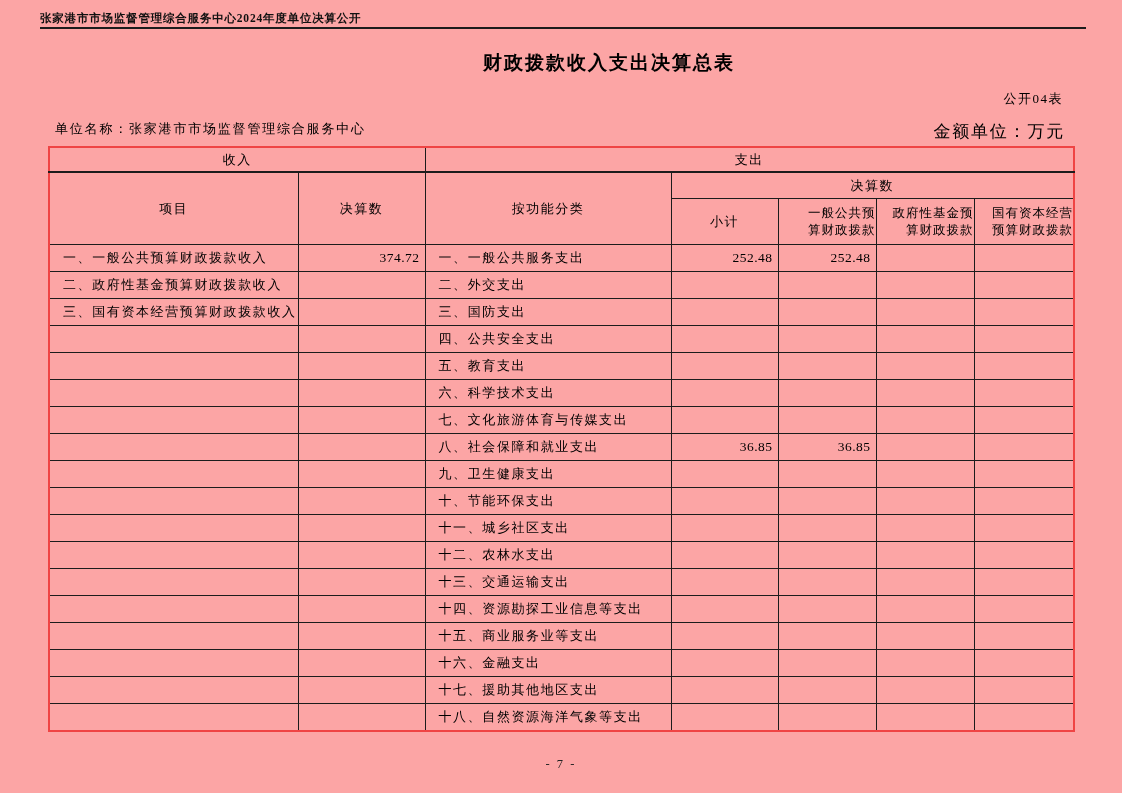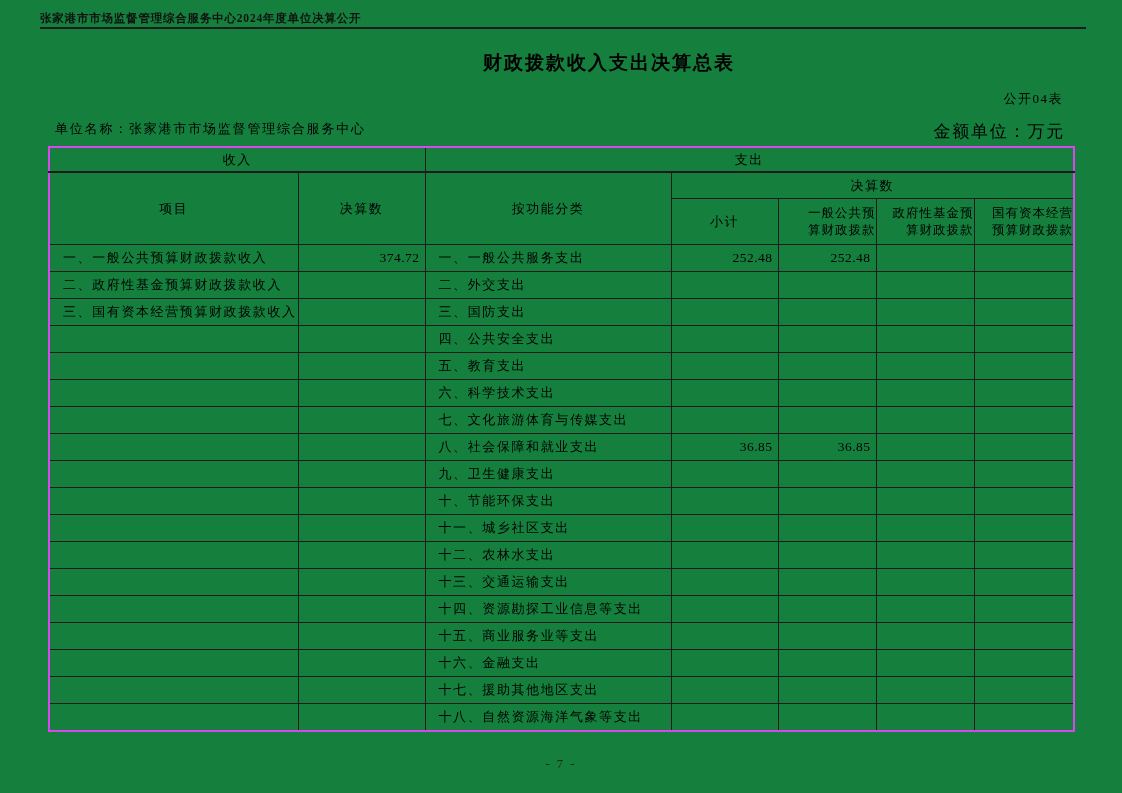--- a/index.html
+++ b/index.html
@@ -1,19 +1,19 @@
 <!DOCTYPE html>
 <html><head>
 <meta charset="utf-8">
 <style>
   html,body{margin:0;padding:0;background:#e8e8e8;}
   .page{
     position:relative;
     width:1122px;height:793px;
-    background:#15803d;
+    background:#fca5a5;
     margin:0 auto;
     font-family:"Liberation Serif","DejaVu Serif",serif;
     color:#000;
     overflow:hidden;
   }
   .doc-header{
     position:absolute;left:40px;top:11px;
     font-size:11.5px;letter-spacing:0.8px;color:#111;
     font-weight:600;
   }
@@ -36,21 +36,21 @@
   }
   .meta-right{
     position:absolute;right:57px;top:120px;
     font-size:17px;letter-spacing:1.8px;
   }
   table.fin-table{
     position:absolute;left:48px;top:146px;
     width:1025px;
     border-collapse:collapse;
     table-layout:fixed;
-    border:2px solid #d946ef;
+    border:2px solid #ef4444;
   }
   .fin-table td{
     border:1px solid #1c1c1c;
     padding:0;
     font-size:13px;
     vertical-align:middle;
     overflow:hidden;
     white-space:nowrap;
   }
   .fin-table thead td{

